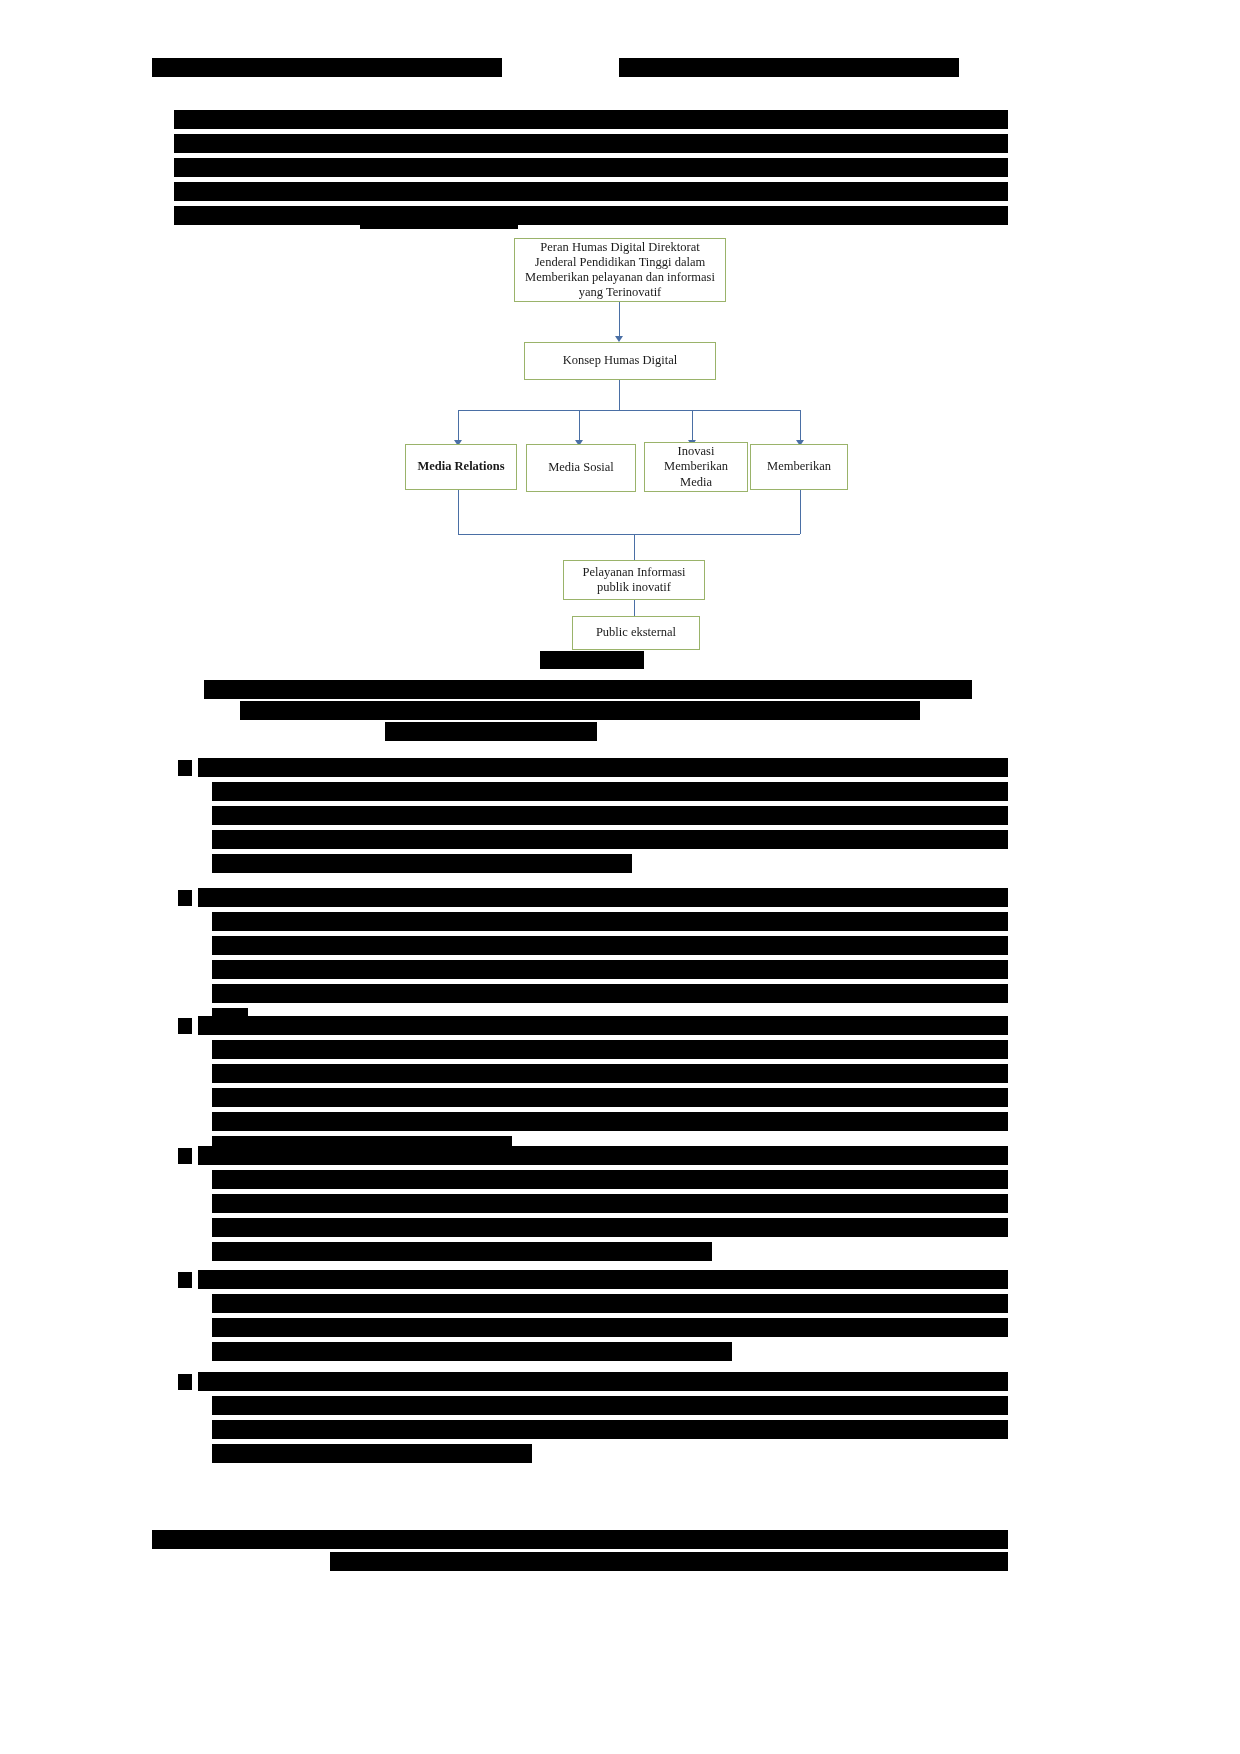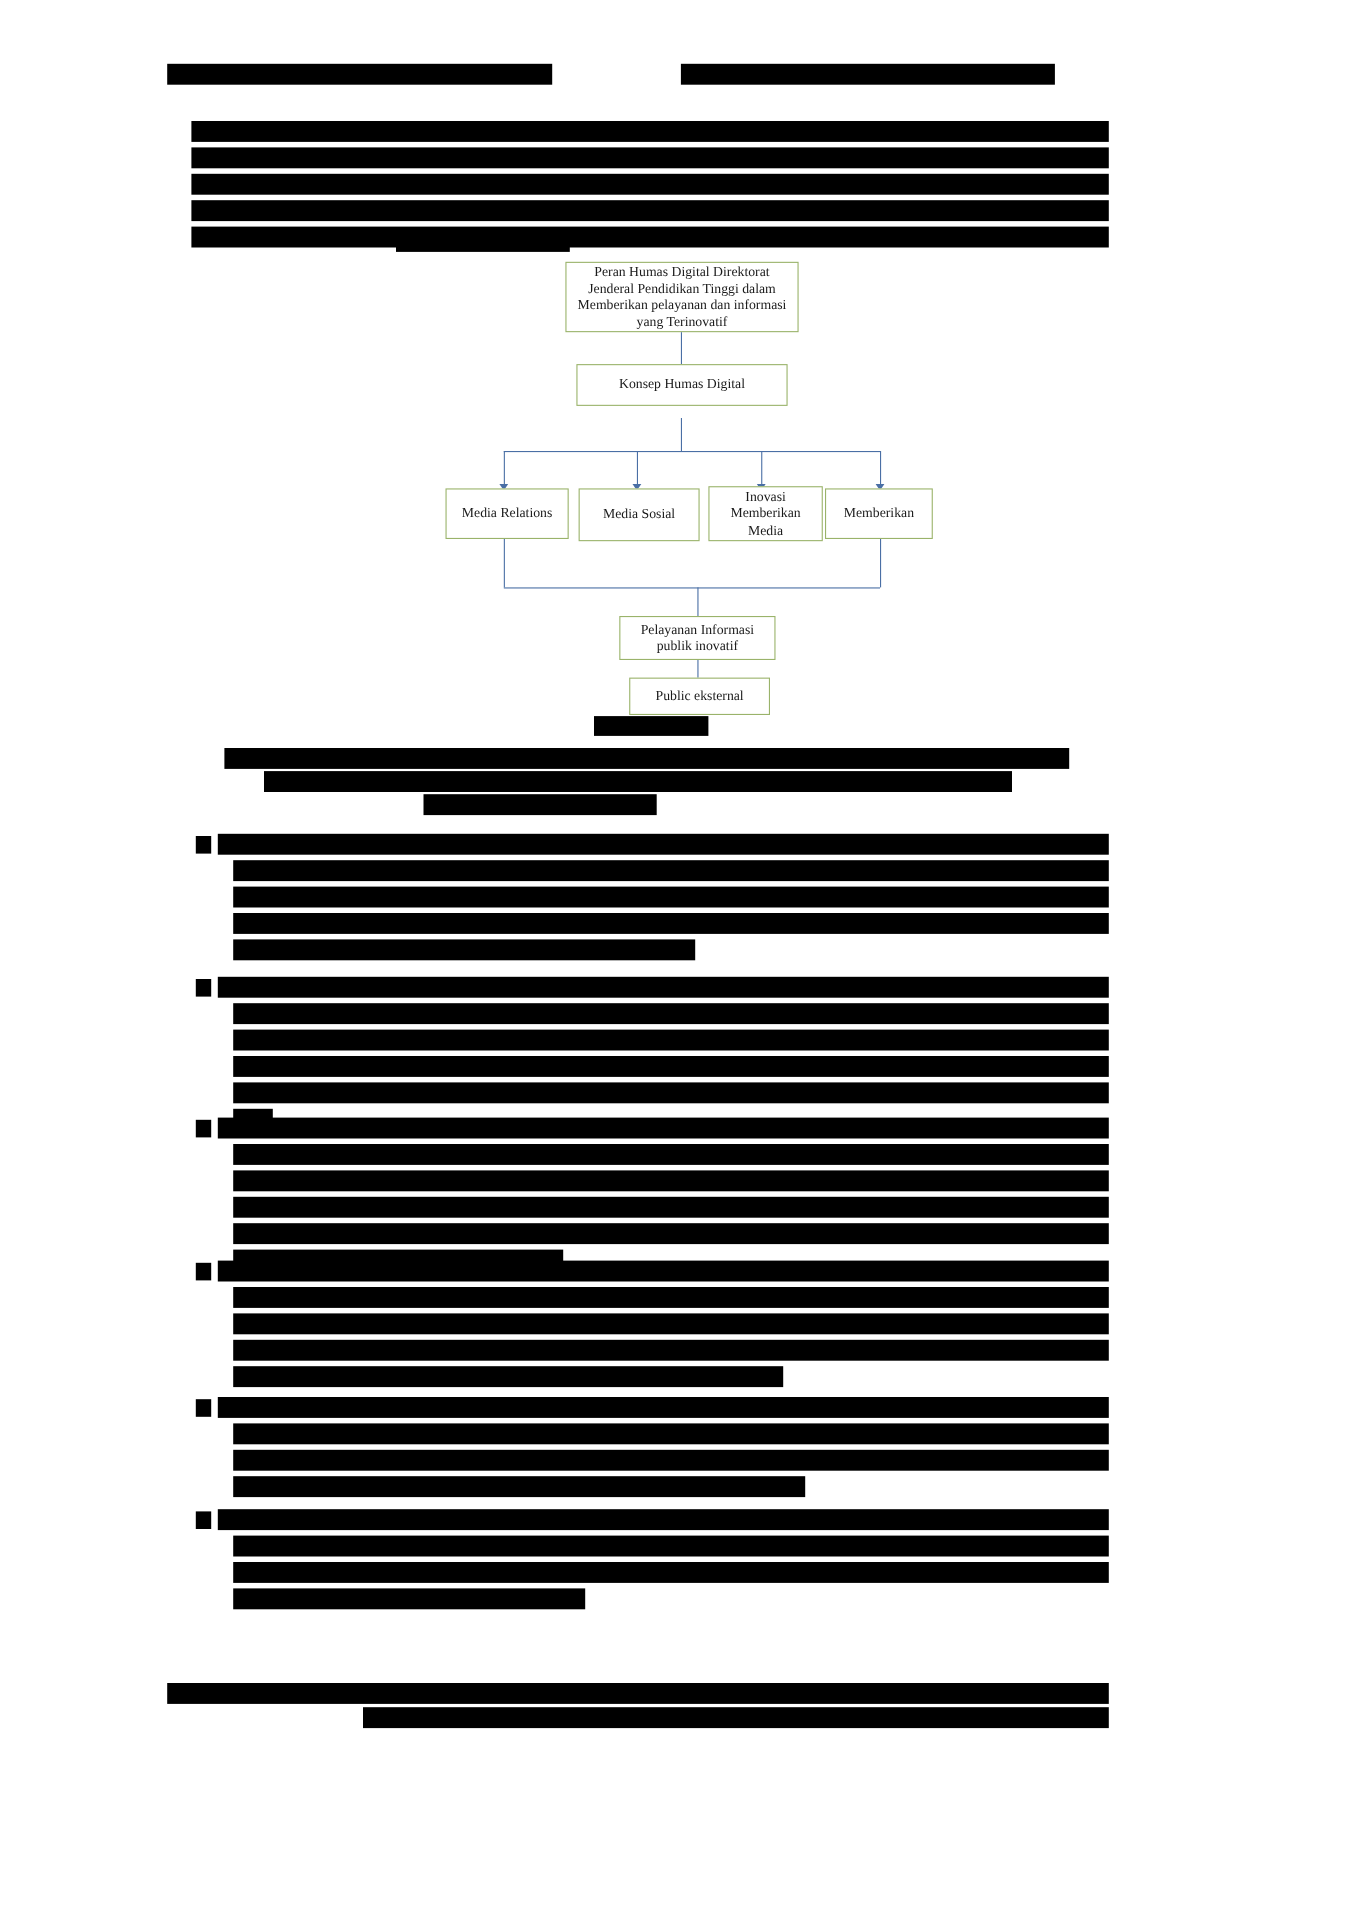--- a/index.html
+++ b/index.html
@@ -85,38 +85,38 @@
     <div class="redact" style="left:360px; top:210px; width:158px; height:19px;"></div>
   </div>
 
   <div class="diagram">
 
     <div class="node" style="left:94px; top:0px; width:212px; height:64px;">Peran Humas Digital Direktorat Jenderal Pendidikan Tinggi dalam Memberikan pelayanan dan informasi yang Terinovatif</div>
 
     <div class="connector v-line" style="left:199px; top:64px; height:36px;"></div>
     <div class="arrow-down" style="left:195px; top:98px;"></div>
 
-    <div class="node" style="left:104px; top:93px; width:192px; height:38px;">Konsep Humas Digital</div>
+    <div class="node" style="left:104px; top:104px; width:192px; height:38px;">Konsep Humas Digital</div>
 
     <div class="connector v-line" style="left:199px; top:142px; height:30px;"></div>
     <div class="connector h-line" style="left:38px; top:172px; width:342px;"></div>
 
     <div class="connector v-line" style="left:38px; top:172px; height:32px;"></div>
     <div class="arrow-down" style="left:34px; top:202px;"></div>
 
     <div class="connector v-line" style="left:159px; top:172px; height:32px;"></div>
     <div class="arrow-down" style="left:155px; top:202px;"></div>
 
     <div class="connector v-line" style="left:272px; top:172px; height:32px;"></div>
     <div class="arrow-down" style="left:268px; top:202px;"></div>
 
     <div class="connector v-line" style="left:380px; top:172px; height:32px;"></div>
     <div class="arrow-down" style="left:376px; top:202px;"></div>
 
-    <div class="node" style="left:-15px; top:206px; width:112px; height:46px;">Media Relations</div>
+    <div class="node" style="left:-15px; top:206px; width:112px; height:46px;font-weight:bold;">Media Relations</div>
 
     <div class="node" style="left:106px; top:206px; width:110px; height:48px;">Media Sosial</div>
 
     <div class="node" style="left:224px; top:204px; width:104px; height:50px;">Inovasi Memberikan Media</div>
 
     <div class="node" style="left:330px; top:206px; width:98px; height:46px;">Memberikan</div>
 
     <div class="connector v-line" style="left:38px; top:252px; height:44px;"></div>
     <div class="connector v-line" style="left:380px; top:252px; height:44px;"></div>
     <div class="connector h-line" style="left:38px; top:296px; width:342px;"></div>

